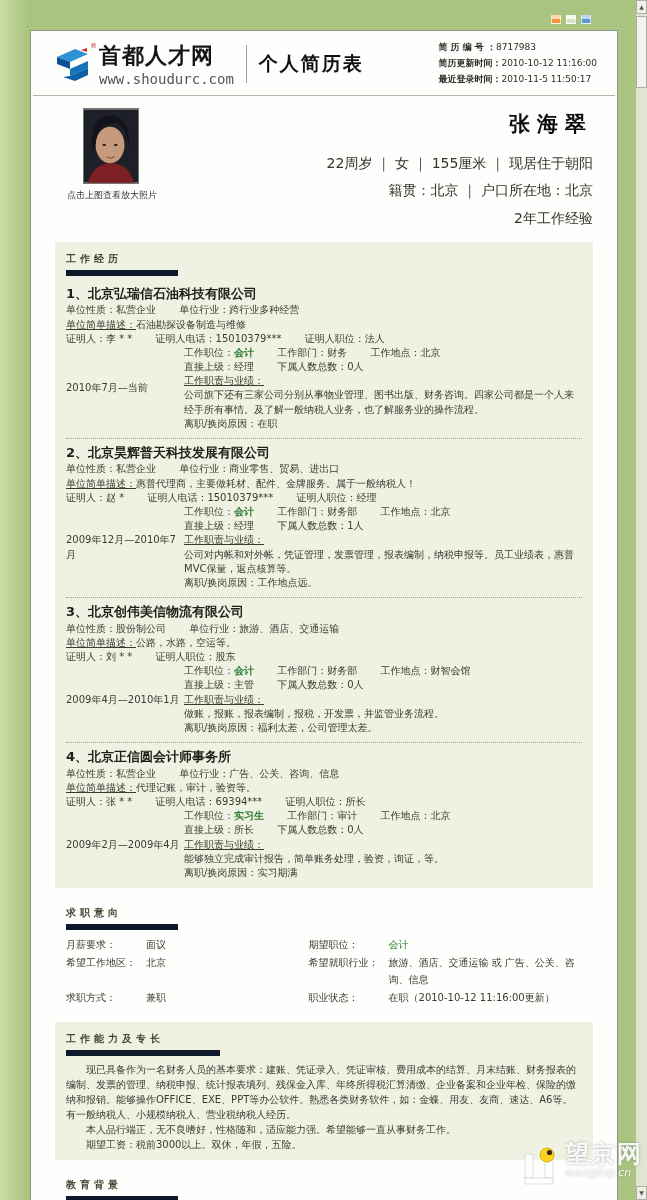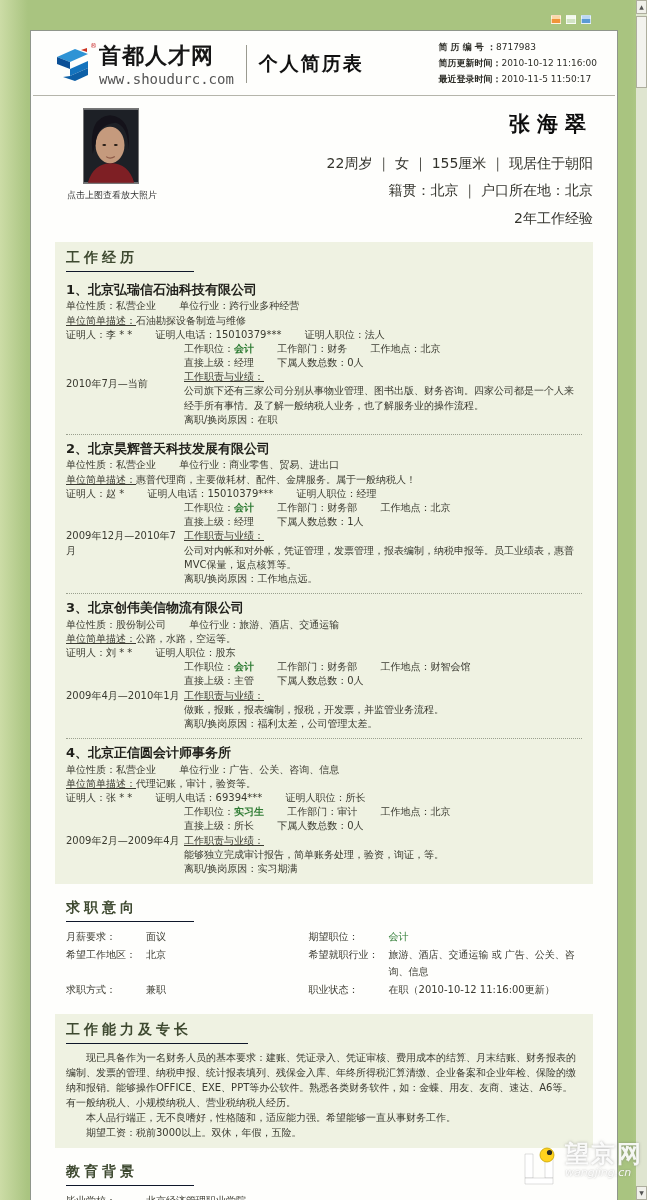--- a/index.html
+++ b/index.html
@@ -40,22 +40,22 @@
   .profile { display: flex; padding: 12px 24px 2px; }
   .photo-wrap { margin-left: 28px; }
   .photo { width: 56px; height: 76px; border: 1px solid #777; display: block; cursor: pointer; }
   .photo-caption { font-size: 9px; color: #333; margin: 5px 0 0 -16px; white-space: nowrap; }
   .profile-right { margin-left: auto; text-align: right; padding-top: 2px; }
   .person-name { font-size: 21px; font-weight: bold; color: #0d0d0d; letter-spacing: 7px; margin-bottom: 12px; }
   .person-line { font-size: 14px; color: #33332c; line-height: 1.95; }
 
   .section { margin: 8px 24px; padding: 5px 11px 8px; }
   .section.tinted { background: #eff2e2; }
-  .section-title { display: inline-block; font-size: 14px; font-weight: bold; letter-spacing: 4px; color: #3e4930;
-                   border-bottom: 1px solid #0f172a; padding: 2px 56px 4px 0; margin-bottom: 6px; }
+  .section-title { display: inline-block; font-size: 10px; font-weight: bold; letter-spacing: 4px; color: #3e4930;
+                   border-bottom: 6px solid #0f172a; padding: 2px 56px 4px 0; margin-bottom: 6px; }
 
   .work-item { font-size: 10px; line-height: 1.42; color: #3a3a30; }
   .company-name { font-weight: bold; font-size: 13px; color: #1f1f1a; margin-top: 3px; }
   .pair { margin-right: 20px; }
   .u { text-decoration: underline; }
   .job { display: flex; align-items: center; }
   .job-period { flex: none; width: 118px; }
   .job-detail { flex: 1; }
   .pos { color: #2f7c34; font-weight: bold; }
   .work-sep { border: none; border-top: 1px dotted #9aa08e; margin: 7px 0 5px; }

